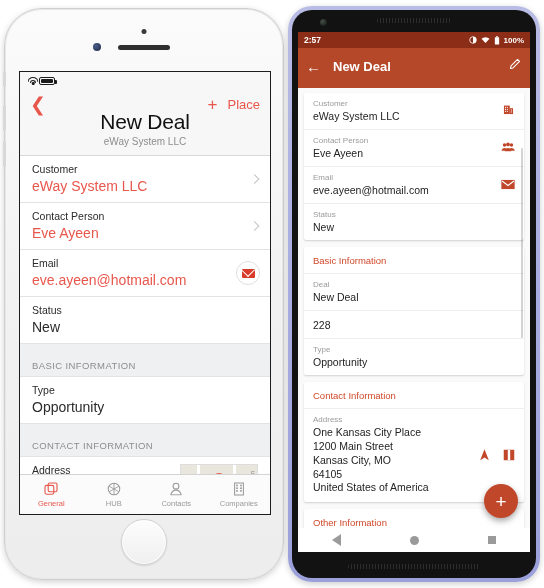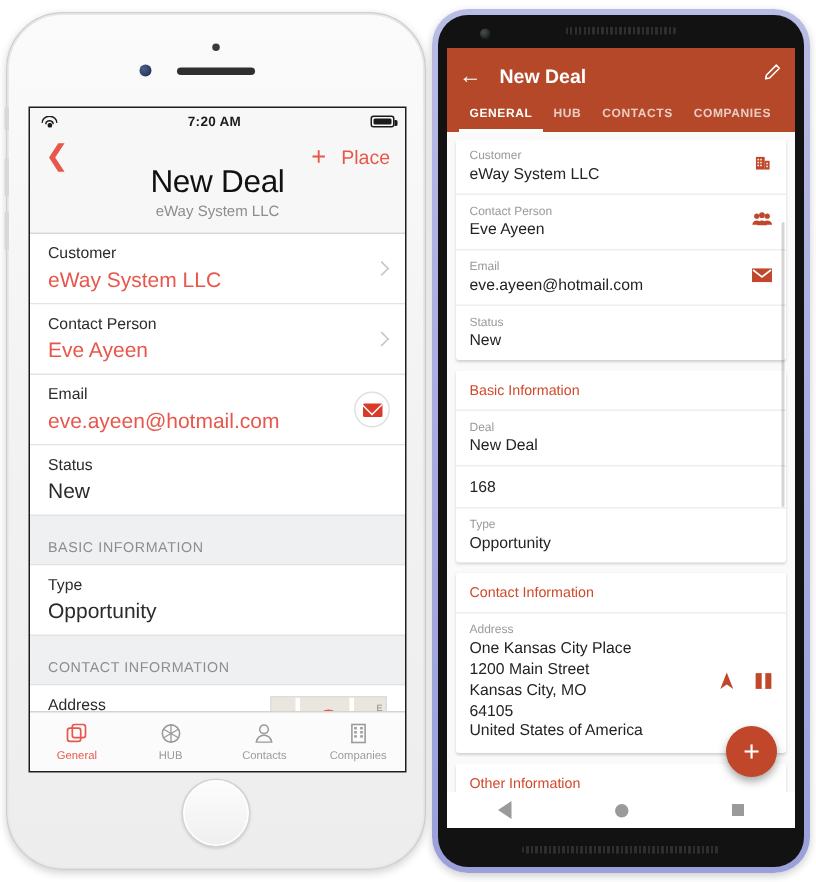--- a/index.html
+++ b/index.html
@@ -170,21 +170,20 @@
     <div class="ip-sensor"></div>
 
     <div id="ip-screen">
 
       <div class="ip-status">
         <span class="wifi-ic">
             <i></i>
             <i></i>
             <i></i>
           </span>
-        <span class="t">7:20 AM</span>
         <span class="batt-ic"></span>
       </div>
 
       <div class="ip-nav">
         <div class="ip-nav-row">
           <span class="ip-back">❮</span>
           <span class="ip-nav-right">
             <span class="ip-plus">+</span>
             <span class="ip-edit">Place</span>
           </span>
@@ -295,20 +294,37 @@
   </div>
 
   <div id="android">
     <div class="inner">
       <div class="an-cam"></div>
       <div class="an-grill"></div>
       <div class="an-grill-b"></div>
 
       <div id="an-screen">
 
+        <div class="an-status">
+          <span class="t">2:57</span>
+          <span class="r">
+            <svg width="8" height="8" viewBox="0 0 16 16">
+              <circle cx="8" cy="8" r="6.6" fill="none" stroke="#fff" stroke-width="1.6"></circle>
+              <path d="M8 1.4 A6.6 6.6 0 0 1 8 14.6 Z" fill="#fff"></path>
+            </svg>
+            <svg width="9" height="8" viewBox="0 0 18 14">
+              <path d="M9 13 L1 4.4 A12 12 0 0 1 17 4.4 Z" fill="#fff"></path>
+            </svg>
+            <svg width="6" height="9" viewBox="0 0 10 16">
+              <rect x="3.2" y="0.5" width="3.6" height="1.6" fill="#fff"></rect>
+              <rect x="1.2" y="2" width="7.6" height="13" rx="1" fill="#fff"></rect>
+            </svg>
+            <span>100%</span>
+          </span>
+        </div>
 
         <div class="an-appbar">
           <div class="an-appbar-row">
             <span class="an-back">←</span>
             <span class="an-title">New Deal</span>
             <span class="an-edit">
               <svg width="14" height="14" viewBox="0 0 20 20">
                 <path d="M3.5 16.5 L4.3 12.8 L13.6 3.5 L16.5 6.4 L7.2 15.7 Z" fill="none" stroke="#fff" stroke-width="1.5" stroke-linejoin="round"></path>
               </svg>
             </span>
@@ -374,21 +390,21 @@
             </div>
           </div>
 
           <div class="an-card">
             <div class="an-card-title">Basic Information</div>
             <div class="an-item">
               <div class="lbl">Deal</div>
               <div class="val">New Deal</div>
             </div>
             <div class="an-item">
-              <div class="val">168</div>
+              <div class="val">228</div>
             </div>
             <div class="an-item">
               <div class="lbl">Type</div>
               <div class="val">Opportunity</div>
             </div>
           </div>
 
           <div class="an-card">
             <div class="an-card-title">Contact Information</div>
             <div class="an-item">

